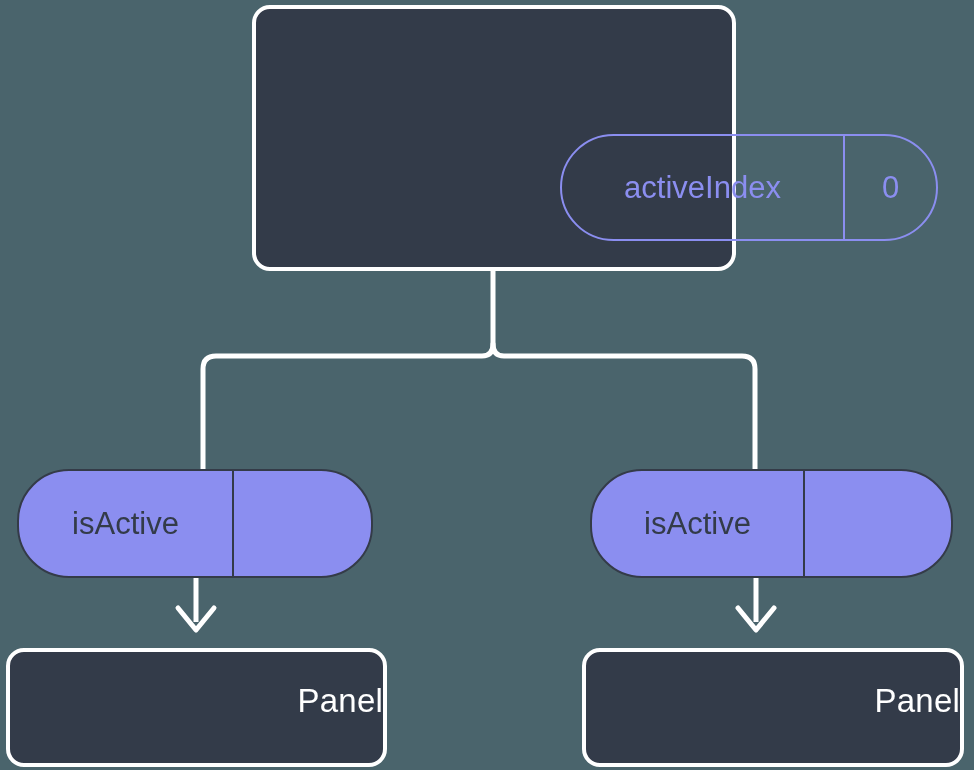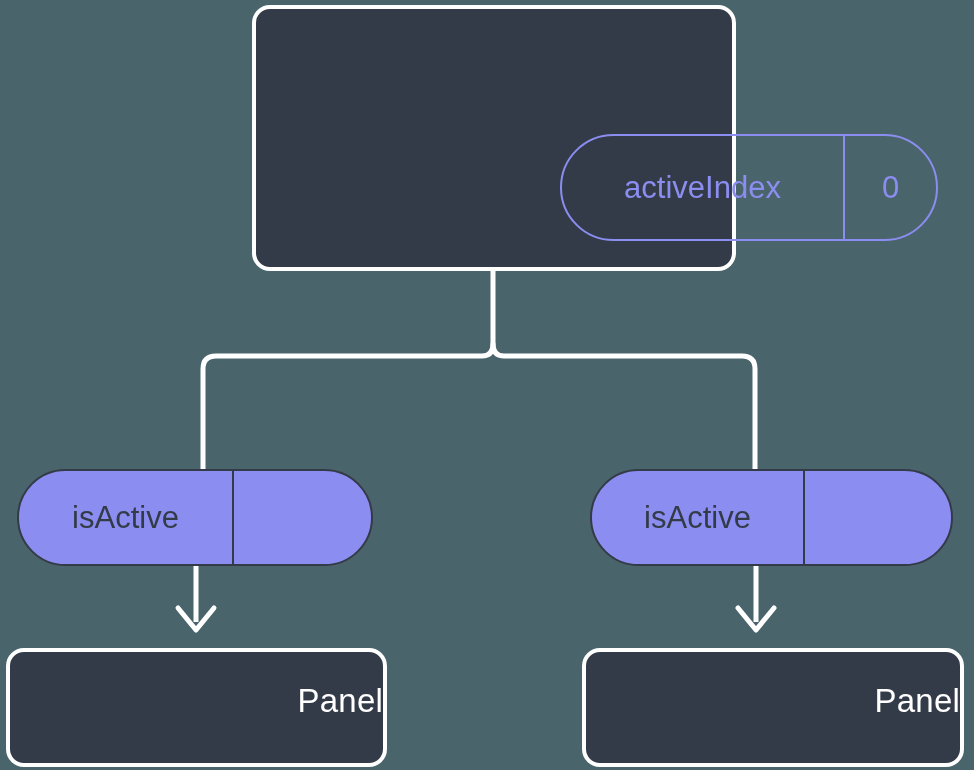--- a/index.html
+++ b/index.html
@@ -112,21 +112,21 @@
   .pill-filled {
     position: absolute;
     box-sizing: border-box;
     background: #8b8ef0;
     border: 2px solid #343b48;
     border-radius: 52px;
     display: flex;
     align-items: stretch;
     z-index: 2;
     top: 469px;
-    height: 97px;
+    height: 109px;
   }
   .pill-filled .pill-key,
   .pill-filled .pill-val {
     display: flex;
     align-items: center;
     justify-content: center;
     color: #333b49;
     font-size: 31px;
     font-weight: 400;
     white-space: nowrap;

